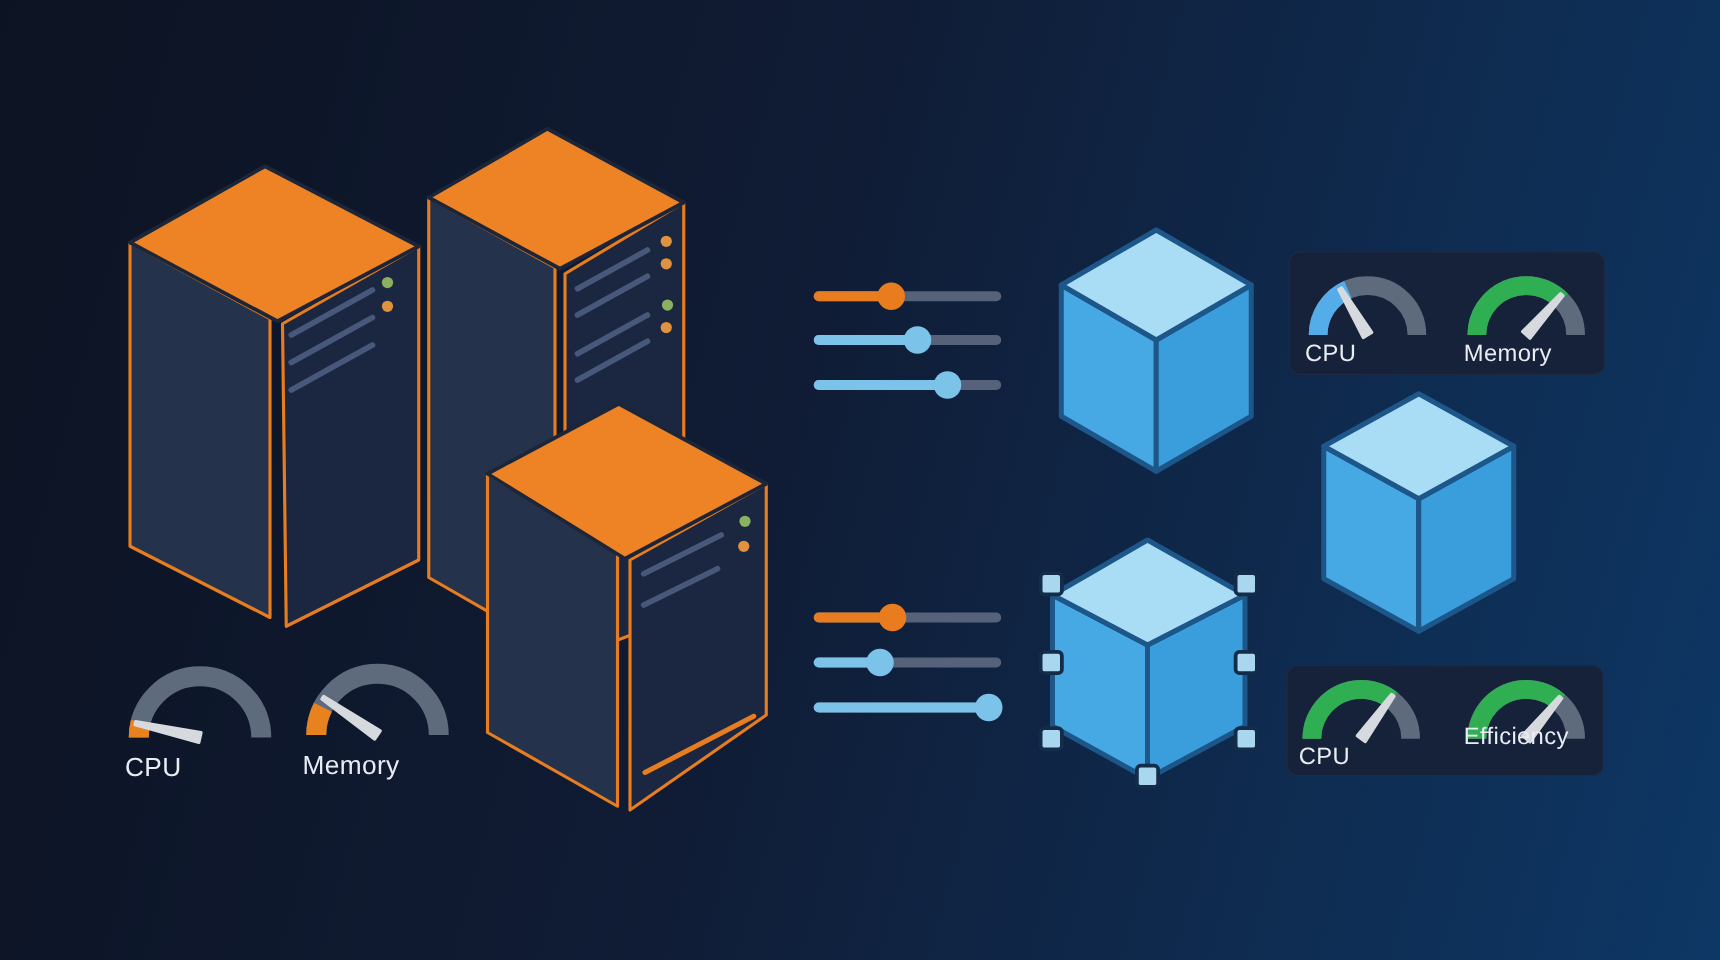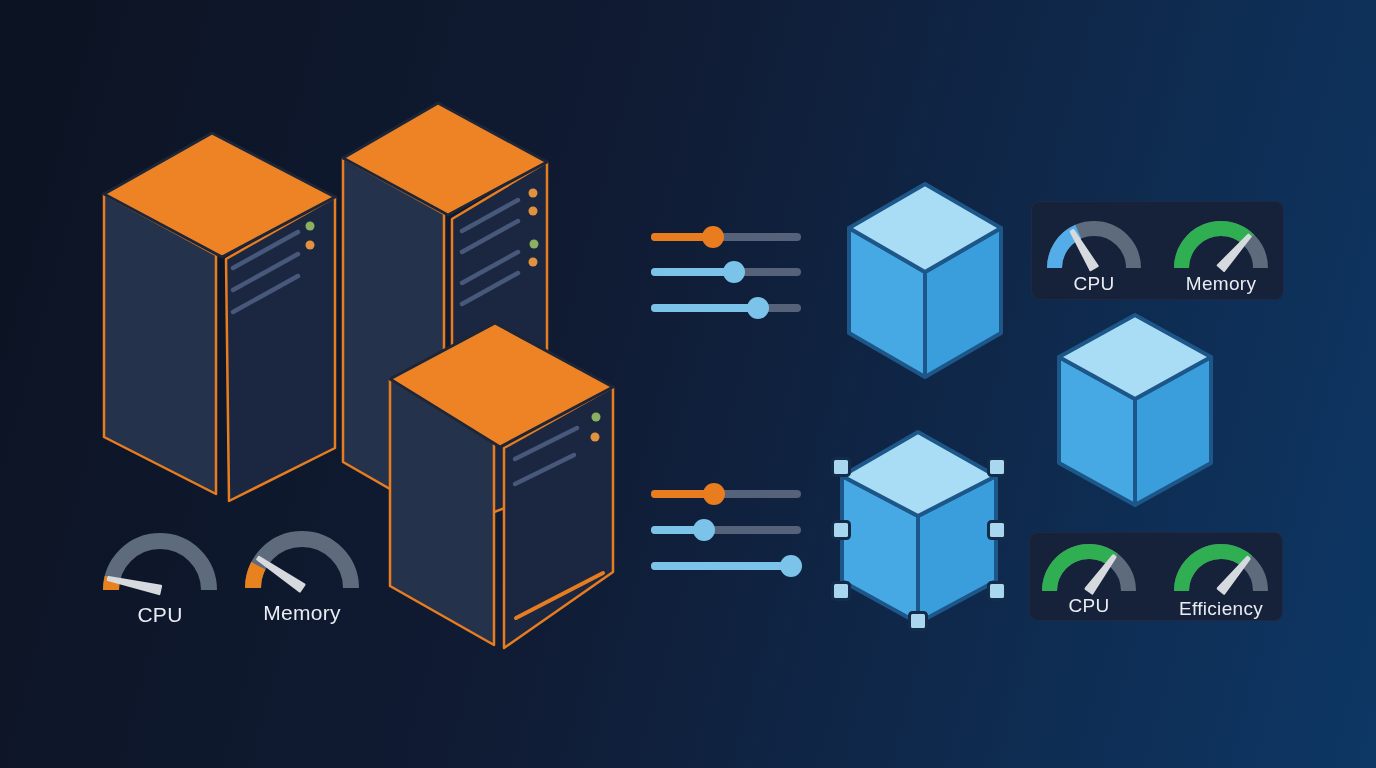--- a/index.html
+++ b/index.html
@@ -33,21 +33,21 @@
   .handle{fill:var(--handle-fill);stroke:var(--handle-border);stroke-width:3}
 
   .slider{position:absolute;width:150px;height:24px}
   .slider .track,.slider .fill{position:absolute;top:8px;height:8px;border-radius:4px}
   .slider .track{left:0;width:150px;background:var(--slider-track)}
   .slider .fill{left:0}
   .slider .knob{position:absolute;top:1px;width:22px;height:22px;border-radius:50%}
 
   .gauge-unit{position:absolute}
   .gauge-unit svg{display:block}
-  .gauge-label{color:var(--label);text-align:center;letter-spacing:.3px}
+  .gauge-label{color:var(--label);text-align:left;letter-spacing:.3px}
   .standalone .gauge-label{font-size:21px;margin-top:6px}
   .panel{position:absolute;background:var(--panel-bg);border-radius:9px;border:1px solid rgba(255,255,255,.04)}
   .panel .gauge-unit svg{position:absolute}
   .panel .gauge-label{position:absolute;font-size:19px;width:100px}
 </style>
 </head>
 <body>
 
 <div class="stage">
 
@@ -199,17 +199,17 @@
           <polygon points="46.763932022500214,47.64885899083011 74.22304375588891,14.448148413897036 76.32648794126376,15.976390069857468 53.236067977499786,52.35114100916989" fill="#d6dade" stroke="#d6dade" stroke-width="2.5" stroke-linejoin="round"></polygon>
         </svg>
       <div class="gauge-label" style="left:9px;top:62px">CPU</div>
     </div>
     <div class="gauge-unit">
       <svg style="left:141px;top:8px" width="100" height="57" viewBox="0 0 100 57">
           <path d="M 10.5 49.99999999999999 A 39.5 39.5 0 0 1 89.4999999939838 49.9993105949455" stroke="#5d6b7c" stroke-width="15" fill="none"></path>
           <path d="M 10.5 49.99999999999999 A 39.5 39.5 0 0 1 76.12181868028426 20.37061274959685" stroke="#2fae52" stroke-width="15" fill="none"></path>
           <polygon points="46.91794702889684,47.45030404100524 76.40756434358514,16.039279373967766 78.41089877480218,17.69658174731436 53.08205297110316,52.54969595899476" fill="#d6dade" stroke="#d6dade" stroke-width="2.5" stroke-linejoin="round"></polygon>
         </svg>
-      <div class="gauge-label" style="left:141px;top:65px">Efficiency</div>
+      <div class="gauge-label" style="left:141px;top:46px">Efficiency</div>
     </div>
   </div>
 
 </div>
 
 </body></html>

